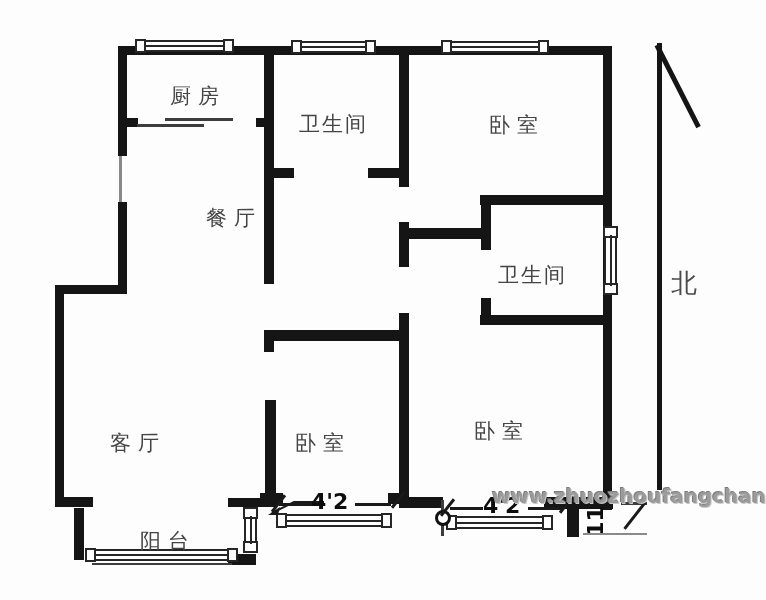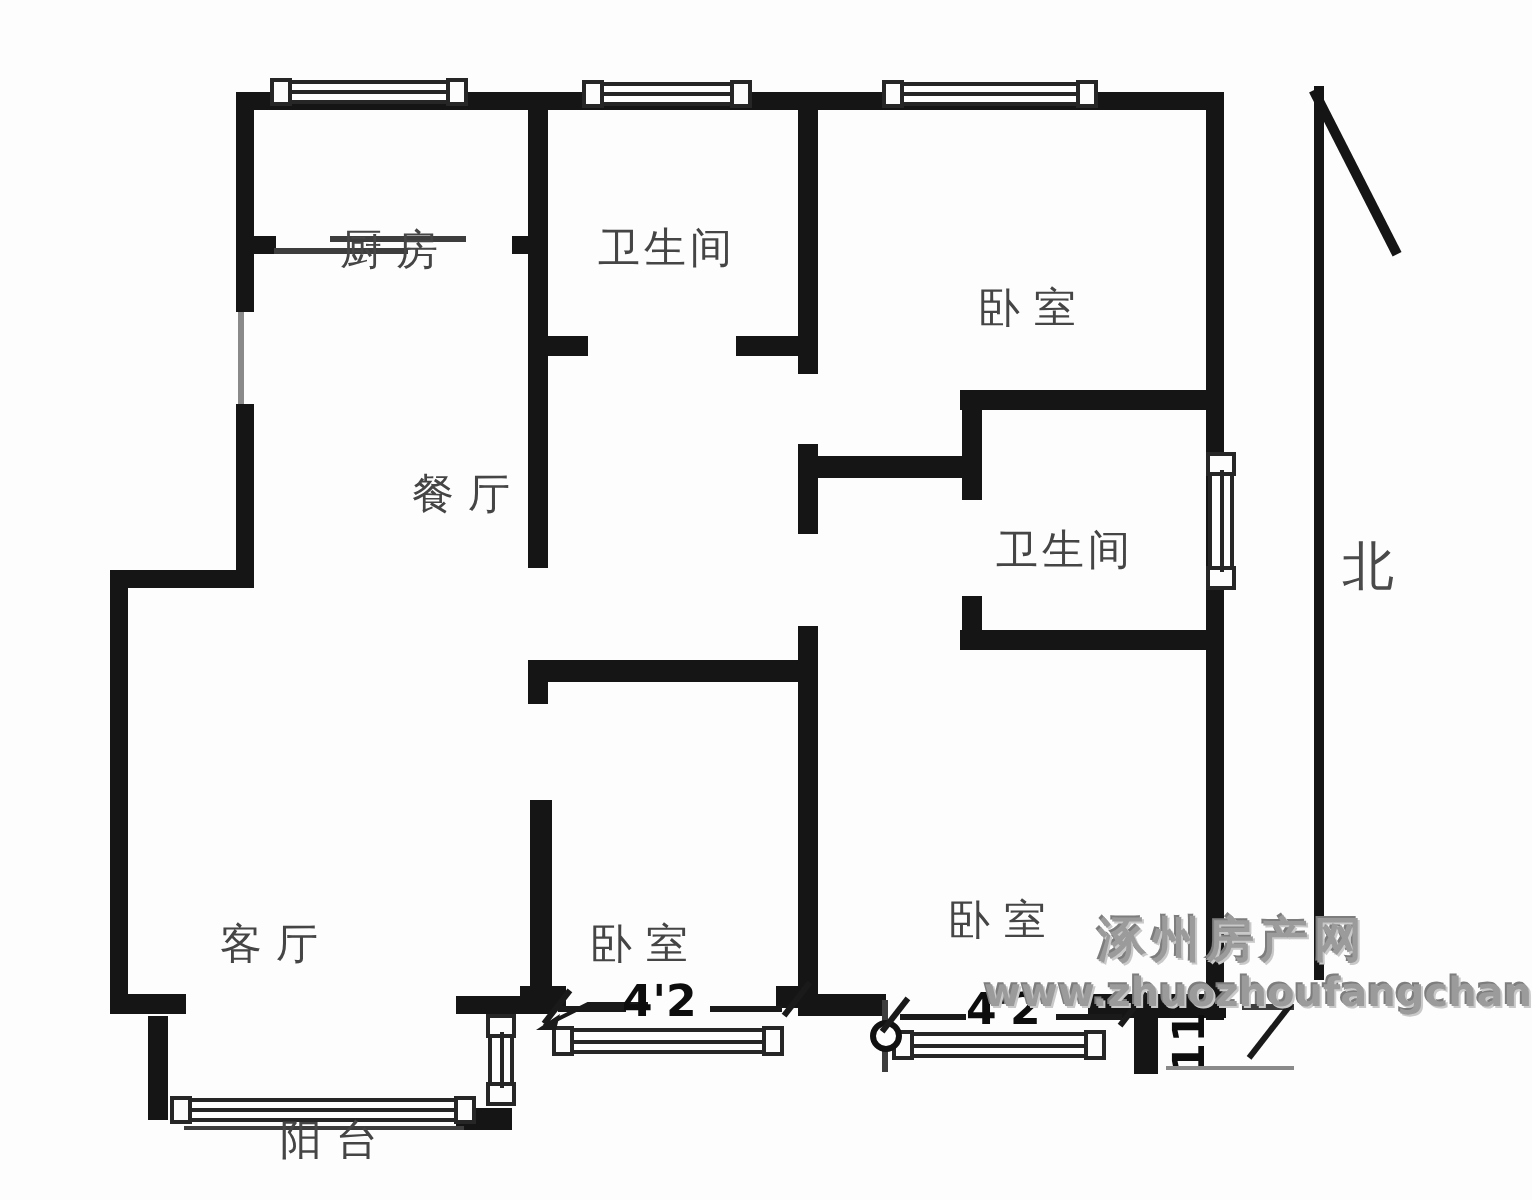--- a/index.html
+++ b/index.html
@@ -12,21 +12,21 @@
   .gline{position:absolute;background:#8a8a8a;}
   .win{position:absolute;background:#ffffff;border:2px solid #262626;box-sizing:border-box;}
   .win .cap{position:absolute;background:#fdfdfd;border:2px solid #262626;box-sizing:border-box;}
   .win.h .cap{width:11px;top:-3px;height:calc(100% + 6px);}
   .win.h .cap.l{left:-2px;}  .win.h .cap.r{right:-2px;}
   .win.h .mid{position:absolute;left:7px;right:7px;top:50%;height:2px;margin-top:-1px;background:#262626;}
   .win.v .cap{height:12px;left:-3px;width:calc(100% + 6px);}
   .win.v .cap.l{top:-2px;}  .win.v .cap.r{bottom:-2px;}
   .win.v .mid{position:absolute;top:7px;bottom:7px;left:50%;width:2px;margin-left:-1px;background:#262626;}
   .lbl{position:absolute;color:#454545;font-size:21px;line-height:1.15;white-space:nowrap;}
-  .lbl2{letter-spacing:7px;margin-top:29px;}
+  .lbl2{letter-spacing:7px;}
   .lbl3{letter-spacing:2px;}
   .dim{position:absolute;color:#0d0d0d;font-size:22px;font-weight:bold;white-space:nowrap;line-height:1;}
   .dimline{position:absolute;background:#1a1a1a;height:3px;}
   .tick{position:absolute;width:21px;height:3px;background:#1a1a1a;transform:rotate(-52deg);}
   .dim-rot{position:absolute;left:577px;top:505px;width:42px;height:26px;
     transform:rotate(-90deg);transform-origin:center;text-align:center;}
   .compass-label{position:absolute;left:671px;top:266px;font-size:26px;color:#4a4a4a;}
   .wm{position:absolute;color:#9b9b9b;font-weight:bold;
       text-shadow:1px 1px 0 #c9c9c9, -1px -1px 0 #7d7d7d;white-space:nowrap;}
   .wm1{left:549px;top:454px;font-size:24px;letter-spacing:3px;}
@@ -156,16 +156,15 @@
   <div class="dim" style="left:483px;top:495px">4'2</div>
   <div class="dimline" style="left:528px;top:507px;width:33px"></div>
   <div class="tick" style="left:437px;top:506px"></div>
   <div class="tick" style="left:556px;top:503px"></div>
 
   <div class="dim dim-rot">11'</div>
   <div class="gline" style="left:583px;top:533px;width:64px;height:2px"></div>
   <div class="tline" style="left:621px;top:502px;width:26px;height:3px"></div>
   <div class="tick" style="left:618px;top:514px;width:34px"></div>
 
-  <div class="wm wm1">涿州房产网</div>
   <div class="wm wm2">www.zhuozhoufangchan.com</div>
 
 </div>
 
 </body></html>

